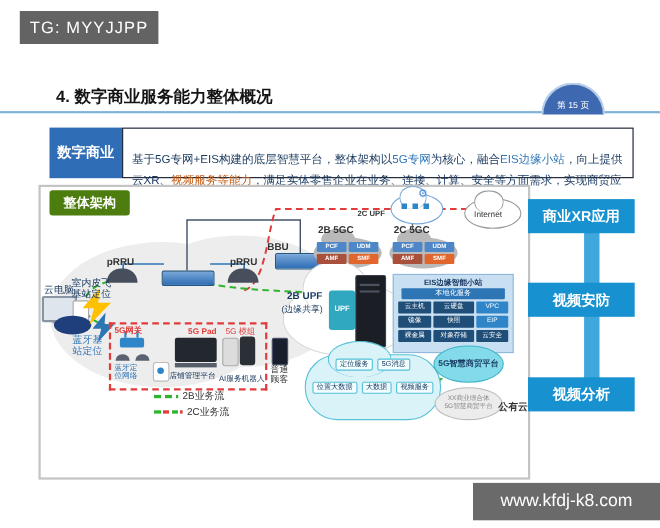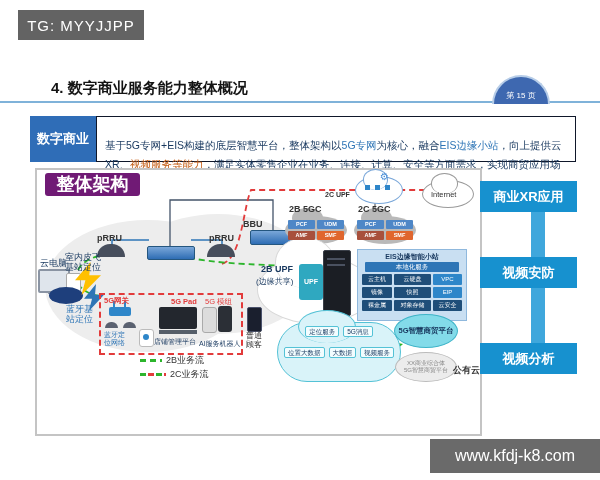--- a/index.html
+++ b/index.html
@@ -8,26 +8,26 @@
   
   .wm-top{position:absolute;left:18px;top:10px;width:126px;height:30px;background:#636363;color:#fff;font-size:15px;line-height:31px;text-align:center;letter-spacing:1px;}
   .wm-bottom{position:absolute;left:430px;top:439px;width:170px;height:34px;background:#6a6a6a;color:#fff;font-size:16px;line-height:34px;text-align:center;}
   
   .title{position:absolute;left:8px;top:79px;font-size:15px;font-weight:bold;color:#141414;margin-left:43px;}
   .hr{position:absolute;left:0;top:101px;width:600px;height:2px;background:#7fb2d9;}
   .badge{position:absolute;left:492px;top:75px;width:54px;height:27px;background:#3e68b0;border:2px solid #b7cde8;border-bottom:none;border-radius:54px 54px 0 0;color:#fff;font-size:8px;text-align:center;}
   .badge span{display:block;margin-top:13px;}
   
   .sum{position:absolute;left:30px;top:116px;width:546px;height:46px;display:flex;}
-  .sum-label{width:66px;background:#2f6db7;color:#fff;font-weight:bold;font-size:13px;display:flex;align-items:center;justify-content:center;flex:none;}
+  .sum-label{width:66px;background:#2f6db7;color:#fff;font-weight:bold;font-size:13px;display:flex;align-items:center;justify-content:center;flex:none;margin-left:15px;}
   .sum-text{flex:1;border:1px solid #0f172a;background:#fff;color:#17375e;font-size:10.5px;line-height:19px;padding:19px 8px 0 8px;}
   .hl-b{color:#2e75b6;} .hl-o{color:#c45a11;}
   
   .diagram{position:absolute;left:35px;top:168px;width:443px;height:264px;border:2px solid #c4c4c4;background:#fff;}
-  .tab{position:absolute;left:8px;top:3px;width:95px;height:23px;background:#701a75;border-radius:3px;color:#fff;font-weight:bold;font-size:18px;line-height:23px;text-align:center;z-index:3;}
+  .tab{position:absolute;left:8px;top:3px;width:73px;height:23px;background:#4d7c0f;border-radius:3px;color:#fff;font-weight:bold;font-size:12px;line-height:23px;text-align:center;z-index:3;}
   .ellipse{position:absolute;background:#ededed;border-radius:50%;z-index:0;}
   svg.lines{position:absolute;left:0;top:0;z-index:1;}
   .it{position:absolute;z-index:2;}
   .lbl{position:absolute;z-index:3;white-space:nowrap;}
   
   .dome{background:#474e5c;border-radius:14px 14px 0 0;}
   .switch{background:linear-gradient(#7aa7d9,#2e6db4);border-radius:2px;border:1px solid #24567f;}
   .bolt{clip-path:polygon(60% 0,0 55%,40% 55%,25% 100%,100% 40%,55% 40%);}
   .redbox{position:absolute;border:2px dashed #e23b3b;z-index:2;}
   .gcloud{position:absolute;background:#b9b9b9;border-radius:50%;z-index:2;}

